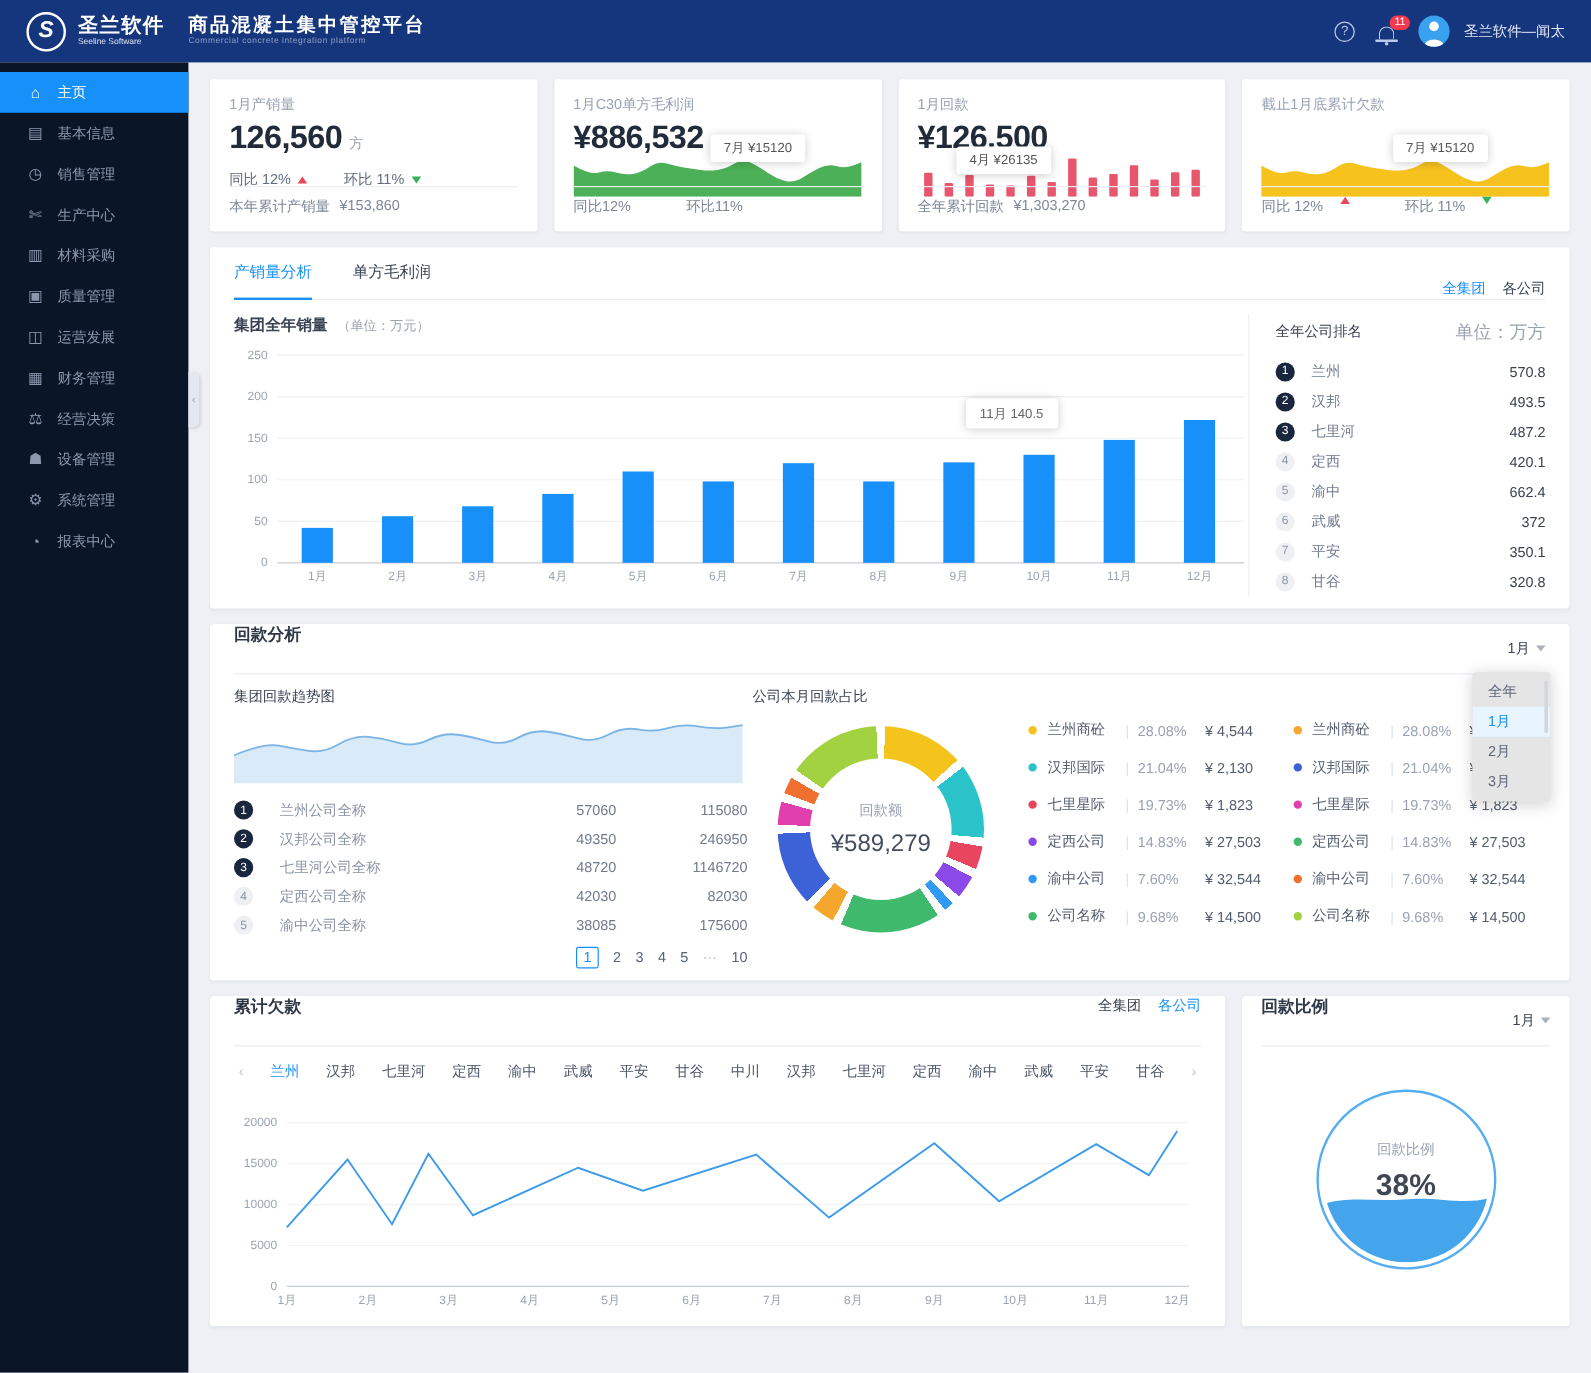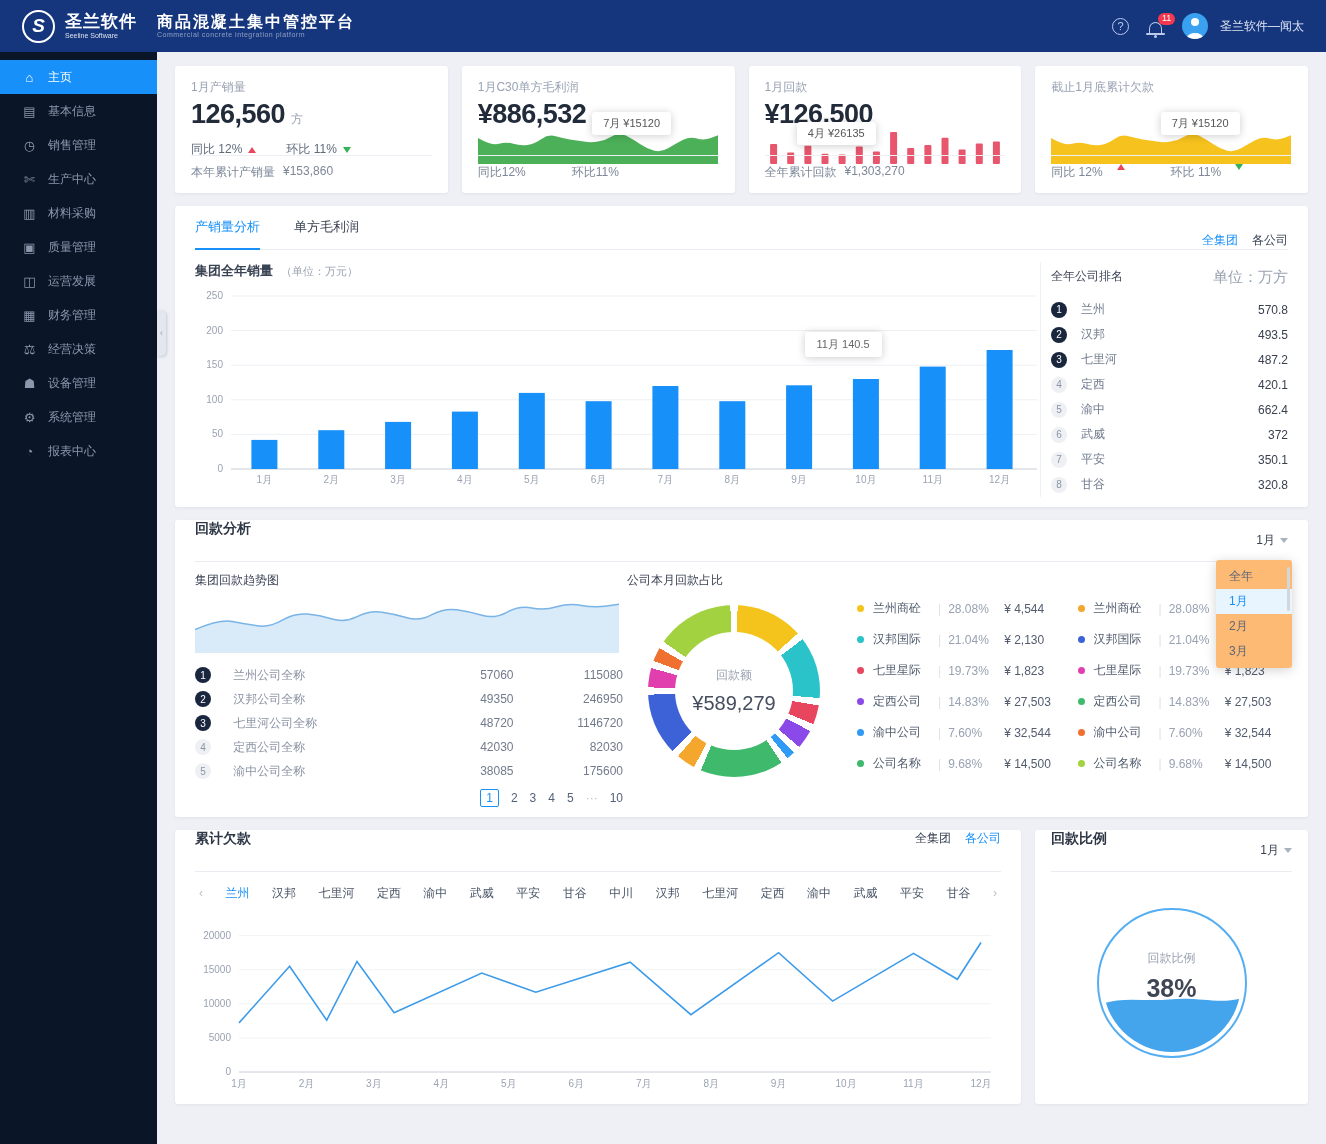--- a/index.html
+++ b/index.html
@@ -59,34 +59,34 @@
   .tab.active::after{content:"";position:absolute;left:0;right:0;bottom:-1px;height:2px;background:#1790fa}
   .scope{margin-left:auto;font-size:12px;display:flex;gap:14px}
   .scope span{color:#3a4354;cursor:pointer}
   .scope span.active{color:#1790fa}
   .sales-body{display:flex;padding-top:12px}
   .chart-col{flex:1;min-width:0}
   .chart-title{font-size:13px;color:#3a4354;font-weight:bold}
   .chart-title .unit{font-size:11px;color:#9aa3b2;font-weight:normal;margin-left:8px}
   #bar-chart{position:relative;margin-top:4px}
   .bar-tip{position:absolute;left:73%;top:48px;background:#fff;border-radius:3px;box-shadow:0 1px 8px rgba(0,0,0,.2);padding:5px 12px;font-size:11px;color:#666;white-space:nowrap}
-  .rank-col{width:248px;border-left:1px solid #eef1f5;padding-left:10px;margin-left:10px}
+  .rank-col{width:248px;border-left:1px solid #eef1f5;padding-left:22px;margin-left:10px}
   .rank-head{display:flex;justify-content:space-between;font-size:12px;color:#3a4354;padding:6px 0 10px}
   .rank-head .runit{color:#9aa3b2;font-size:15px}
   .rank-item{display:flex;align-items:center;height:25px;font-size:12px;color:#707b8d}
   .rbadge{width:16px;height:16px;border-radius:50%;background:#eef0f4;color:#8b95a6;font-size:10px;display:flex;align-items:center;justify-content:center;margin-right:14px;flex:0 0 auto}
   .rbadge.top{background:#19263e;color:#fff}
   .rank-val{margin-left:auto;color:#39414f}
   
   .collection-card{padding:0 20px 10px}
   .sec-head{height:42px;display:flex;border-bottom:1px solid #e9edf2;position:relative}
   .sec-title{font-size:14px;font-weight:bold;color:#2f3847}
   .month-sel{margin-left:auto;font-size:12px;color:#3a4354;display:flex;align-items:center;gap:5px;cursor:pointer}
   .caret{width:0;height:0;border-left:4px solid transparent;border-right:4px solid transparent;border-top:5px solid #aab2c0}
-  .dropdown{position:absolute;right:-4px;top:40px;width:76px;background:#fdba74;box-shadow:0 2px 12px rgba(0,0,0,.18);border-radius:3px;z-index:6;padding:4px 0;overflow:hidden}
+  .dropdown{position:absolute;right:-4px;top:40px;width:65px;background:#e5e5e5;box-shadow:0 2px 12px rgba(0,0,0,.18);border-radius:3px;z-index:6;padding:4px 0;overflow:hidden}
   .dd-opt{font-size:12px;color:#5d6779;padding:4px 13px;cursor:pointer}
   .dd-opt.active{background:#e8f4fe;color:#1790fa}
   .dd-scroll{position:absolute;right:2px;top:7px;width:3px;height:44px;background:#d2d6dd;border-radius:2px}
   .collection-body{display:flex;padding-top:10px}
   .trend-col{width:428px;flex:0 0 auto}
   .sub-title{font-size:12px;color:#3a4354}
   #trend-chart{margin-top:8px;height:56px}
   .ctable{width:100%;border-collapse:collapse;margin-top:10px;font-size:12px}
   .ctable th{font-weight:normal;color:#414b5c;text-align:left;padding:4px 0 8px}
   .ctable th.num,.ctable td.num{text-align:right}

